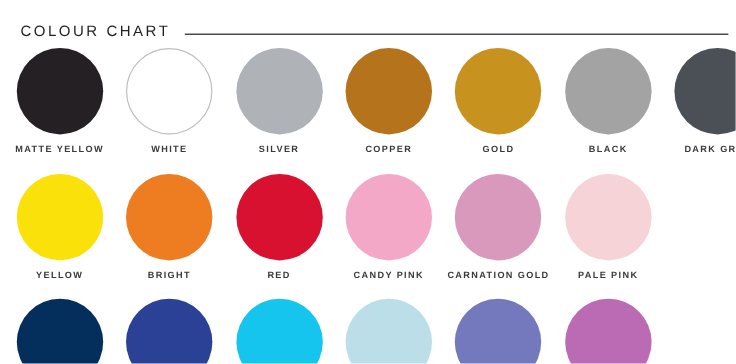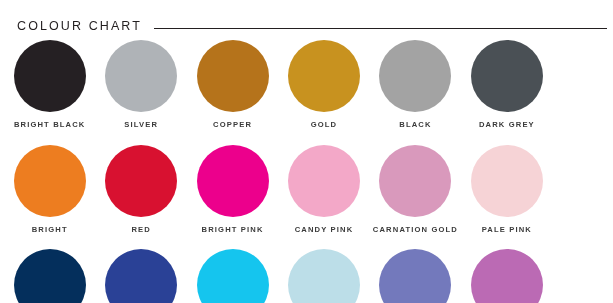--- a/index.html
+++ b/index.html
@@ -88,21 +88,25 @@
 
 <div id="chart-header">
   <div id="chart-title">COLOUR CHART</div>
   <div id="chart-rule"></div>
 </div>
 
 <div id="swatch-grid">
     <div class="swatch-row">
       <div class="swatch-cell">
         <div class="swatch-circle" style="background: rgb(37, 32, 35);"></div>
-        <div class="swatch-label">BRIGHT BLACK</div>
+        <div class="swatch-label">MATTE YELLOW</div>
+      </div>
+      <div class="swatch-cell">
+        <div class="swatch-circle" style="background: rgb(255, 255, 255); border: 1px solid rgb(191, 191, 191);"></div>
+        <div class="swatch-label">WHITE</div>
       </div>
       <div class="swatch-cell">
         <div class="swatch-circle" style="background: rgb(175, 179, 183);"></div>
         <div class="swatch-label">SILVER</div>
       </div>
       <div class="swatch-cell">
         <div class="swatch-circle" style="background: rgb(181, 115, 27);"></div>
         <div class="swatch-label">COPPER</div>
       </div>
       <div class="swatch-cell">
@@ -114,30 +118,30 @@
         <div class="swatch-label">BLACK</div>
       </div>
       <div class="swatch-cell">
         <div class="swatch-circle" style="background: rgb(74, 80, 85);"></div>
         <div class="swatch-label">DARK GREY</div>
       </div>
     </div>
     <div class="row-gap"></div>
     <div class="swatch-row">
       <div class="swatch-cell">
+        <div class="swatch-circle" style="background: rgb(249, 225, 9);"></div>
+        <div class="swatch-label">YELLOW</div>
+      </div>
+      <div class="swatch-cell">
         <div class="swatch-circle" style="background: rgb(237, 125, 32);"></div>
         <div class="swatch-label">BRIGHT</div>
       </div>
       <div class="swatch-cell">
         <div class="swatch-circle" style="background: rgb(216, 17, 48);"></div>
         <div class="swatch-label">RED</div>
-      </div>
-      <div class="swatch-cell">
-        <div class="swatch-circle" style="background: rgb(236, 0, 140);"></div>
-        <div class="swatch-label">BRIGHT PINK</div>
       </div>
       <div class="swatch-cell">
         <div class="swatch-circle" style="background: rgb(243, 168, 200);"></div>
         <div class="swatch-label">CANDY PINK</div>
       </div>
       <div class="swatch-cell">
         <div class="swatch-circle" style="background: rgb(217, 153, 188);"></div>
         <div class="swatch-label">CARNATION GOLD</div>
       </div>
       <div class="swatch-cell">

